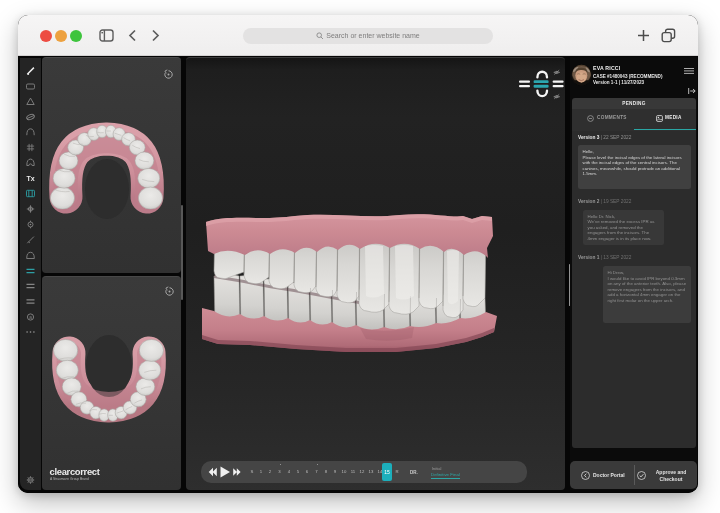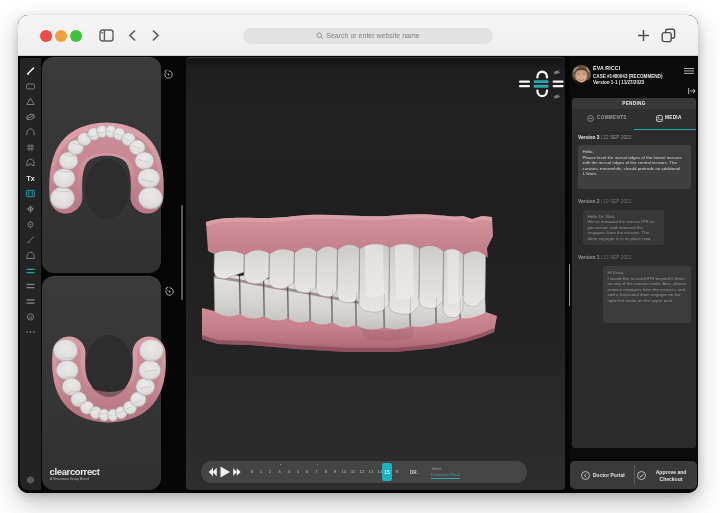--- a/index.html
+++ b/index.html
@@ -11,21 +11,21 @@
   .chrome { position:absolute; left:0; top:0; width:680px; height:41px;
     background:linear-gradient(#f6f5f5,#efeeee); border-bottom:1px solid #d4d2d2; }
   .light { position:absolute; top:15px; width:12px; height:12px; border-radius:50%; }
   .abtn { position:absolute; color:#5d5d5d; }
   .pill { position:absolute; left:225px; top:13px; width:250px; height:16px;
     border-radius:8px; background:#e3e2e2; color:#7e7d7d; font-size:7px;
     text-align:center; line-height:16px; }
   .app { position:absolute; left:0; top:41px; width:680px; height:437px; background:#060606; }
   .toolbar { position:absolute; left:2px; top:43px; width:21px; height:432px;
     background:#242424; border-radius:0 0 0 8px; }
-  .lpanel { position:absolute; left:24px; width:119px; border-radius:12px;
+  .lpanel { position:absolute; left:24px; width:139px; border-radius:4px;
     background:linear-gradient(#3a3a3a, #313131); }
   .lp-top { top:42px; height:216px; border-top:1px solid #4a4a4a;}
   .lp-bot { top:261px; height:214px; border-top:1px solid #484848;}
   .center { position:absolute; left:168px; top:42px; width:379px; height:433px; border-radius:4px;
     border-top:1px solid #3a3a3a;
     background:linear-gradient(180deg, #151515 0px, #1e1e1e 12px, #222222 60px, #1f1f1f 170px, #262626 320px, #2e2e2e 433px); }
   .rpanel { position:absolute; left:552px; top:42px; width:127px; height:433px; background:#0b0b0b; }
   .playbar { position:absolute; left:15px; top:403px; width:326px; height:22px;
     background:#454545; border-radius:10px; }
   .num { position:absolute; top:7.8px; font-size:4.3px; color:#bdbdbd; transform:translateX(-50%); }

